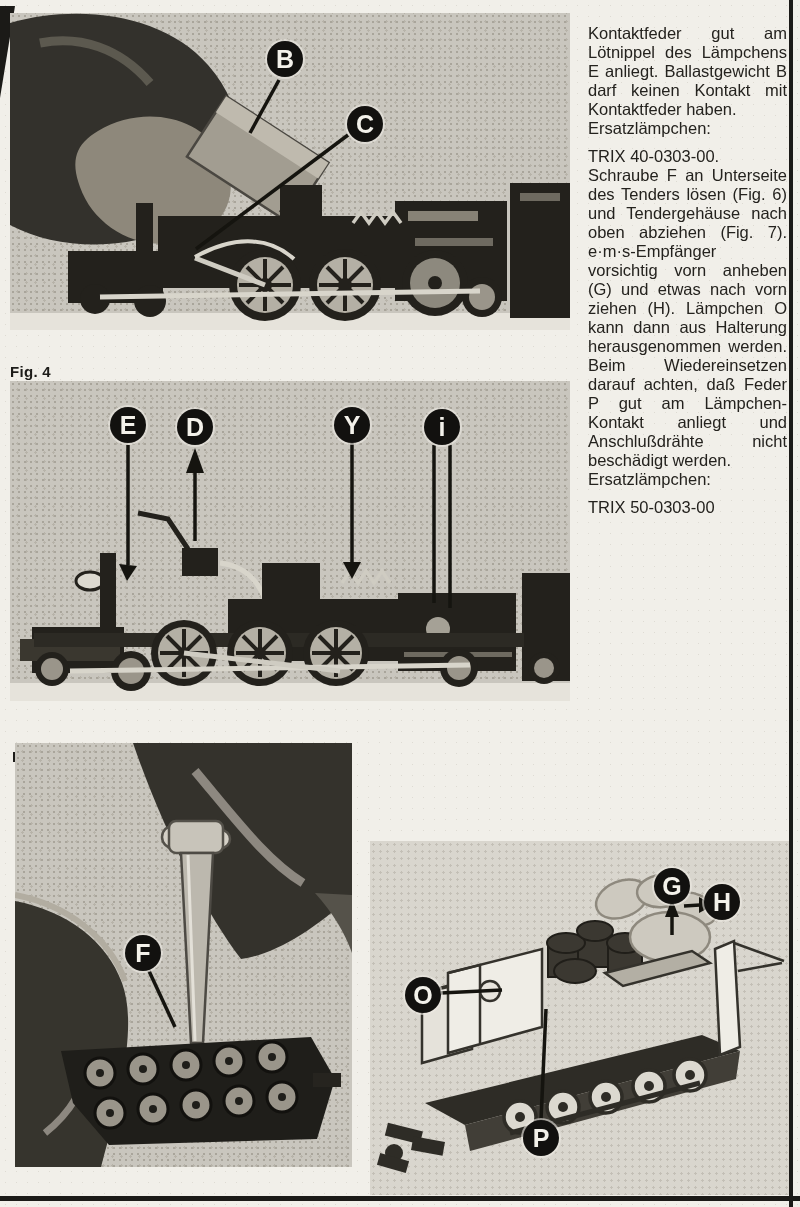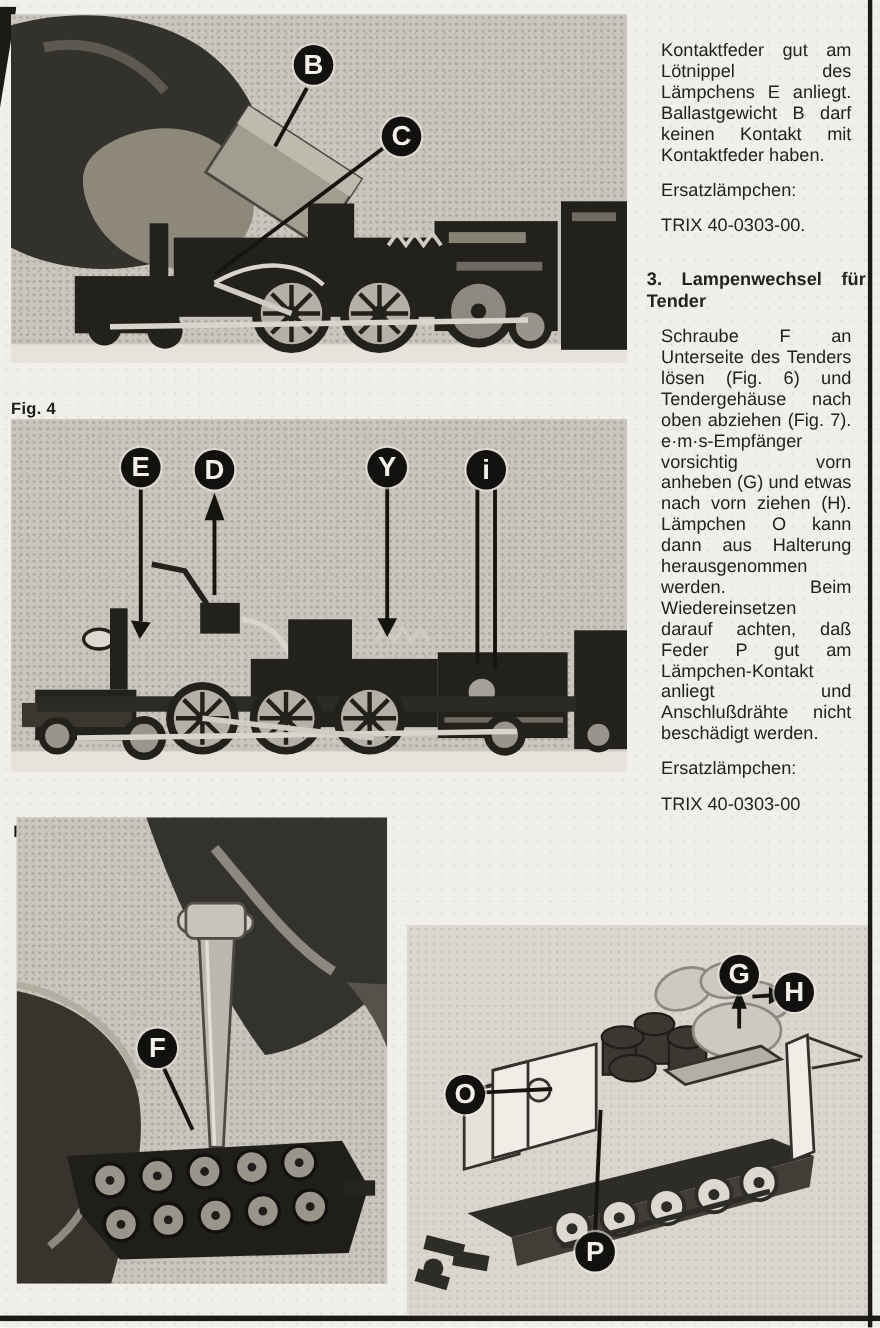--- a/index.html
+++ b/index.html
@@ -35,21 +35,21 @@
   }
   .caption{
     position:absolute; font-weight:bold; font-size:15px; color:#1d1c19;
     letter-spacing:0.3px;
     margin-top:32px;
   }
   .text-col{
     position:absolute; left:588px; top:24px; width:199px;
     font-size:16.5px; line-height:19px; text-align:justify;
   }
-  .text-col p{margin:13px;}
+  .text-col p{margin:0;}
   .text-col p.part{margin-top:9px;}
   .text-col h3{font-size:16.5px; line-height:20px; margin:29px 0 10px 0;}
   .v-rule{position:absolute; left:789px; top:0; width:4px; height:1207px; background:#1b1a17;}
   .bottom-rule{position:absolute; left:0; top:1196px; width:800px; height:5px; background:#1b1a17;}
   .corner-mark{
     position:absolute; left:0; top:6px; width:15px; height:92px; background:#1b1a17;
     clip-path:polygon(0 0, 100% 0, 0 100%);
   }
 </style>
 </head>
@@ -306,22 +306,21 @@
     <div class="badge" style="left:284px;top:27px;">G</div>
     <div class="badge" style="left:334px;top:43px;">H</div>
     <div class="badge" style="left:35px;top:136px;">O</div>
     <div class="badge" style="left:153px;top:279px;">P</div>
   </div>
 
   <aside class="text-col">
     <p>Kontaktfeder gut am Lötnippel des Lämpchens E anliegt. Ballastgewicht B darf keinen Kontakt mit Kontaktfeder haben.</p>
     <p>Ersatzlämpchen:</p>
     <p class="part">TRIX 40-0303-00.</p>
-    <h3>3. Lampenwechsel für Tender</h3>
     <p>Schraube F an Unterseite des Tenders lösen (Fig. 6) und Tendergehäuse nach oben abziehen (Fig. 7). e·m·s-Empfänger vorsichtig vorn anheben (G) und etwas nach vorn ziehen (H). Lämpchen O kann dann aus Halterung herausgenommen werden. Beim Wiedereinsetzen darauf achten, daß Feder P gut am Lämpchen-Kontakt anliegt und Anschlußdrähte nicht beschädigt werden.</p>
     <p>Ersatzlämpchen:</p>
-    <p class="part">TRIX 40-0303-00</p>
+    <p class="part">TRIX 50-0303-00</p>
   </aside>
 
   <div class="v-rule"></div>
   <div class="bottom-rule"></div>
 
 </div>
 
 </body></html>

